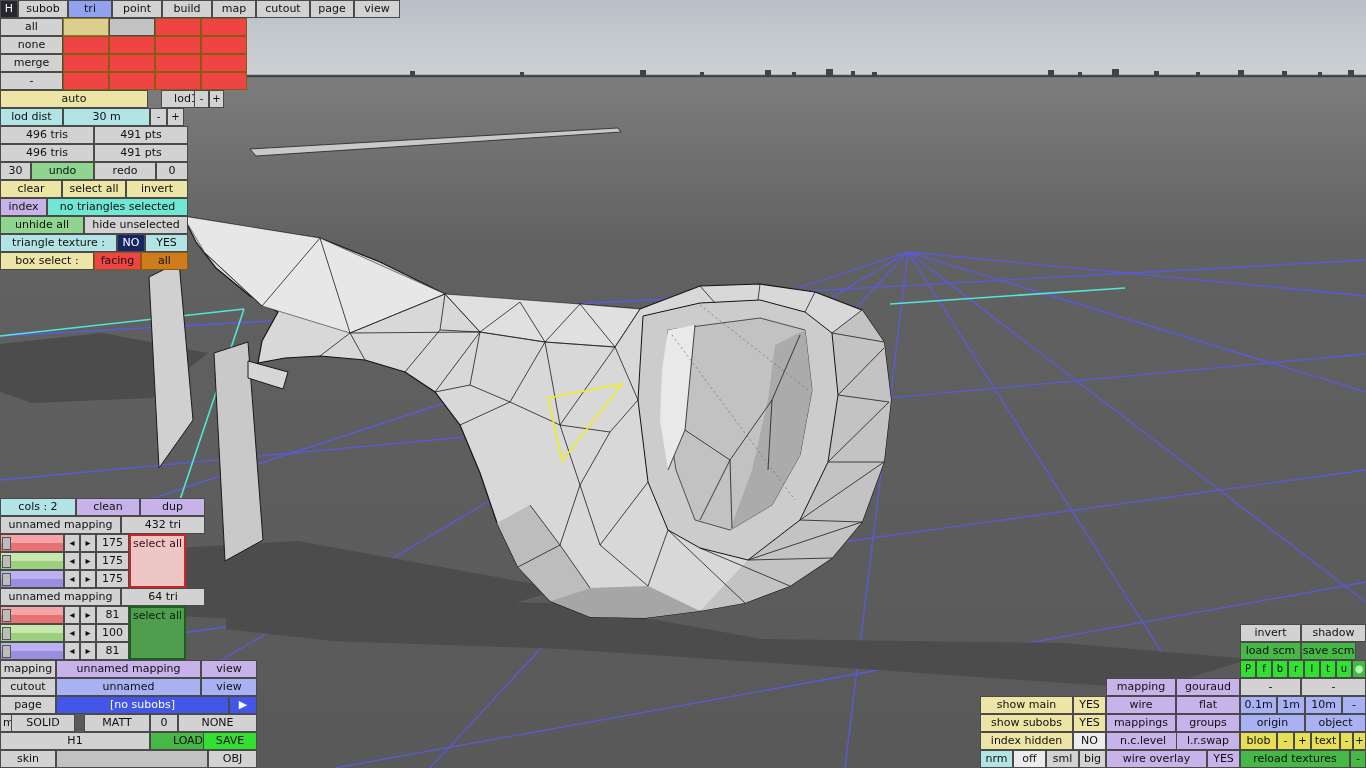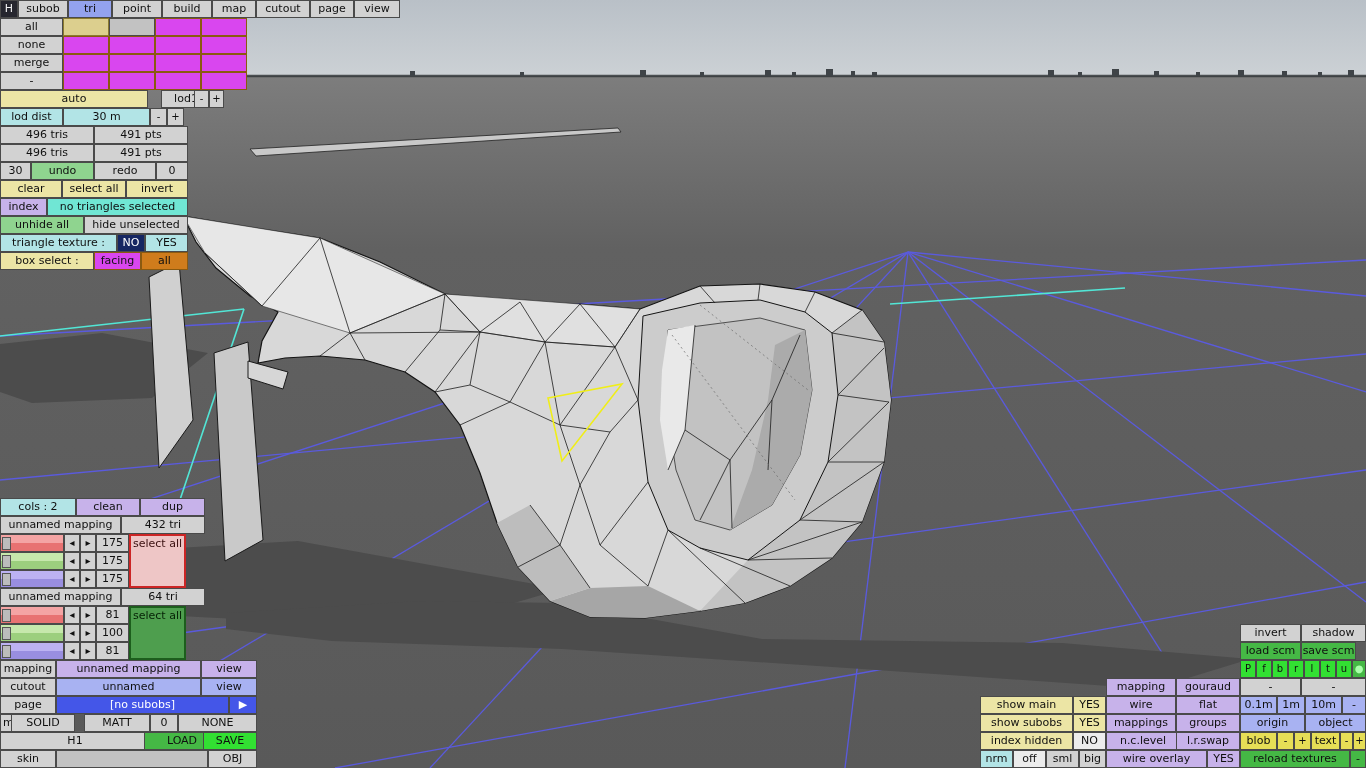--- a/index.html
+++ b/index.html
@@ -8,21 +8,21 @@
   #viewport{position:absolute;left:0;top:0;z-index:1;}
   .c{position:absolute;height:18px;box-sizing:border-box;border:1px solid #4a4a4a;
      font-size:11px;line-height:15px;text-align:center;color:#101010;
      white-space:nowrap;overflow:hidden;z-index:5;}
   .sm{font-size:10px;}
   .dark{background:#26262e;color:#f0f0f0;}
   .gry{background:#d2d2d2;}
   .gry2{background:#c2c2c2;}
   .wht{background:#ececec;}
   .sel{background:#93a2ee;}
-  .org{background:#d946ef;border-color:#8a5a10;}
+  .org{background:#ef4444;border-color:#8a5a10;}
   .orgd{background:#cf7c1c;border-color:#8a5a10;}
   .tan{background:#dccf8e;border-color:#8a7a30;}
   .pyel{background:#ece5a5;}
   .cyn{background:#b2e4e6;}
   .cynb{background:#70e6d4;}
   .grn{background:#8fd48f;}
   .grnm{background:#45b845;}
   .grnb{background:#32e032;}
   .pur{background:#c7b2ea;}
   .peri{background:#a8b2f2;}
@@ -278,21 +278,21 @@
   <div class="c blu" style="left:56px;top:696px;width:173px">[no subobs]</div>
   <div class="c blu" style="left:229px;top:696px;width:28px">▶</div>
 
   <div class="c gry" style="left:0;top:714px;width:28px">mat</div>
   <div class="c gry" style="left:11px;top:714px;width:64px">SOLID</div>
   <div class="c gry" style="left:84px;top:714px;width:66px">MATT</div>
   <div class="c gry" style="left:150px;top:714px;width:28px">0</div>
   <div class="c gry" style="left:178px;top:714px;width:79px">NONE</div>
 
   <div class="c gry" style="left:0;top:732px;width:150px">H1</div>
-  <div class="c grnm" style="left:144px;top:732px;width:76px">LOAD</div>
+  <div class="c grnm" style="left:150px;top:732px;width:76px">LOAD</div>
   <div class="c grnb" style="left:203px;top:732px;width:54px">SAVE</div>
 
   <div class="c gry" style="left:0;top:750px;width:56px">skin</div>
   <div class="c gry2" style="left:56px;top:750px;width:152px"></div>
   <div class="c gry" style="left:208px;top:750px;width:49px">OBJ</div>
 
   <div class="c gry" style="left:1240px;top:624px;width:61px">invert</div>
   <div class="c gry" style="left:1301px;top:624px;width:65px">shadow</div>
   <div class="c grnm" style="left:1240px;top:642px;width:61px">load scm</div>
   <div class="c grnm" style="left:1301px;top:642px;width:55px">save scm</div>

